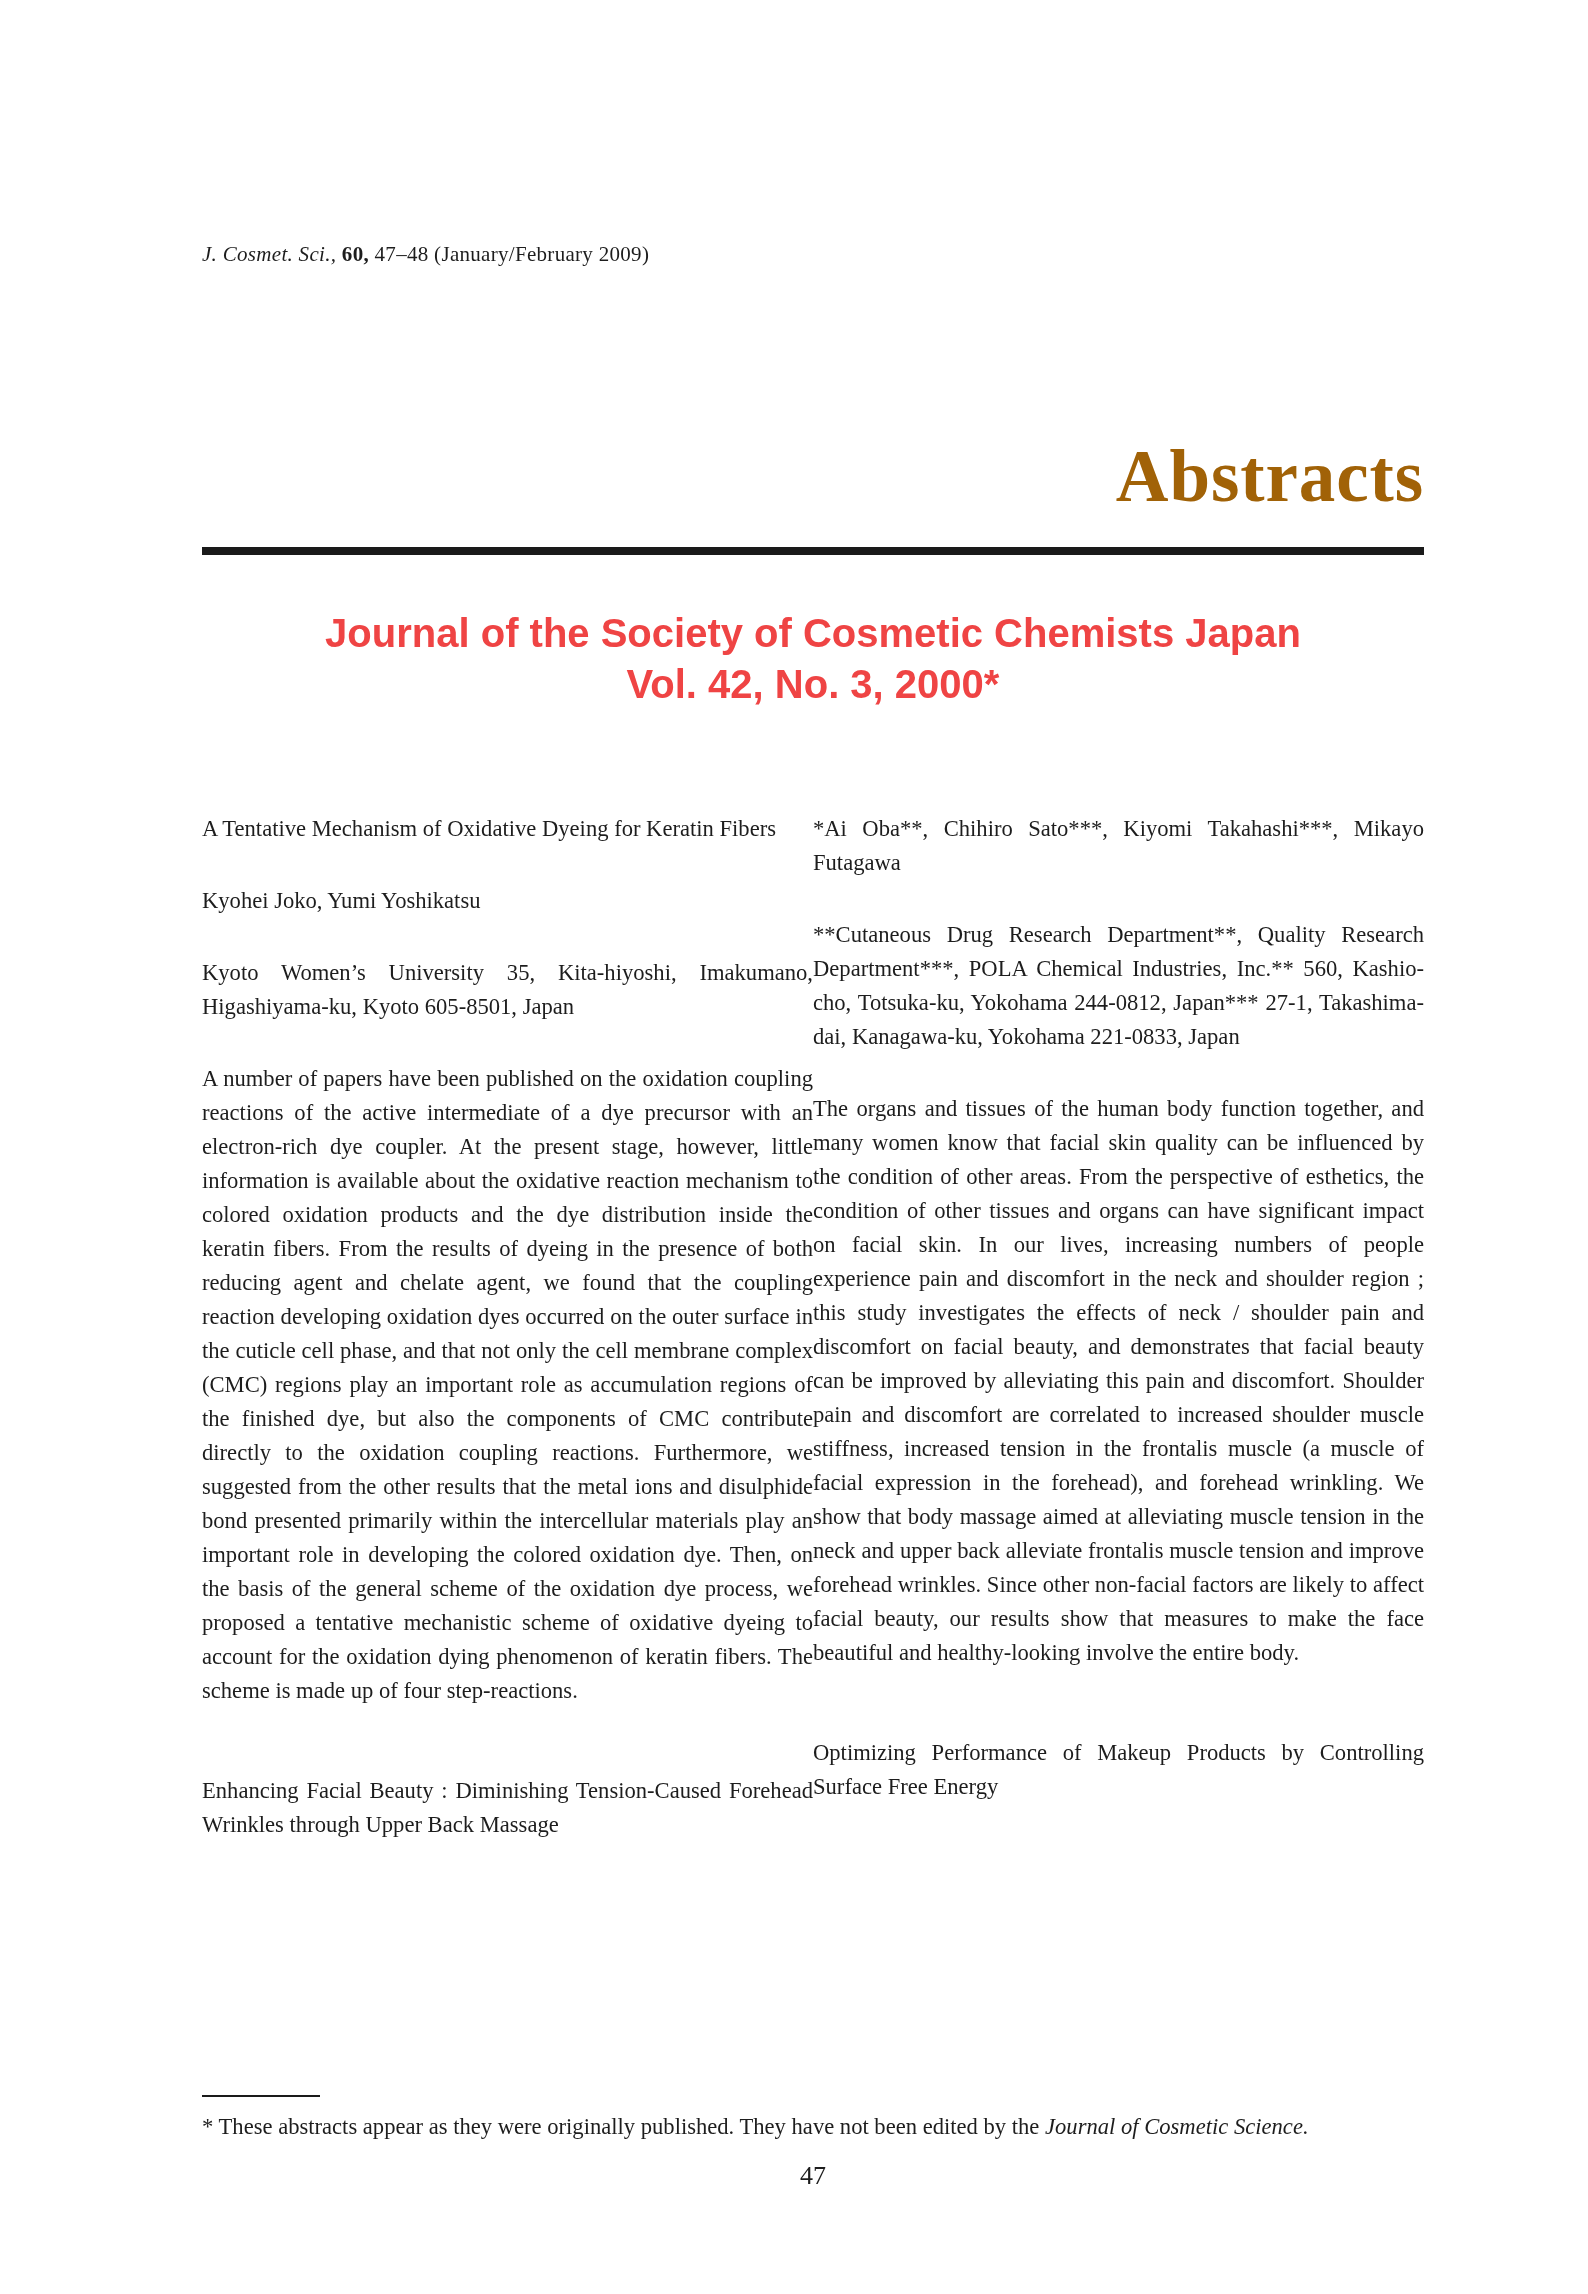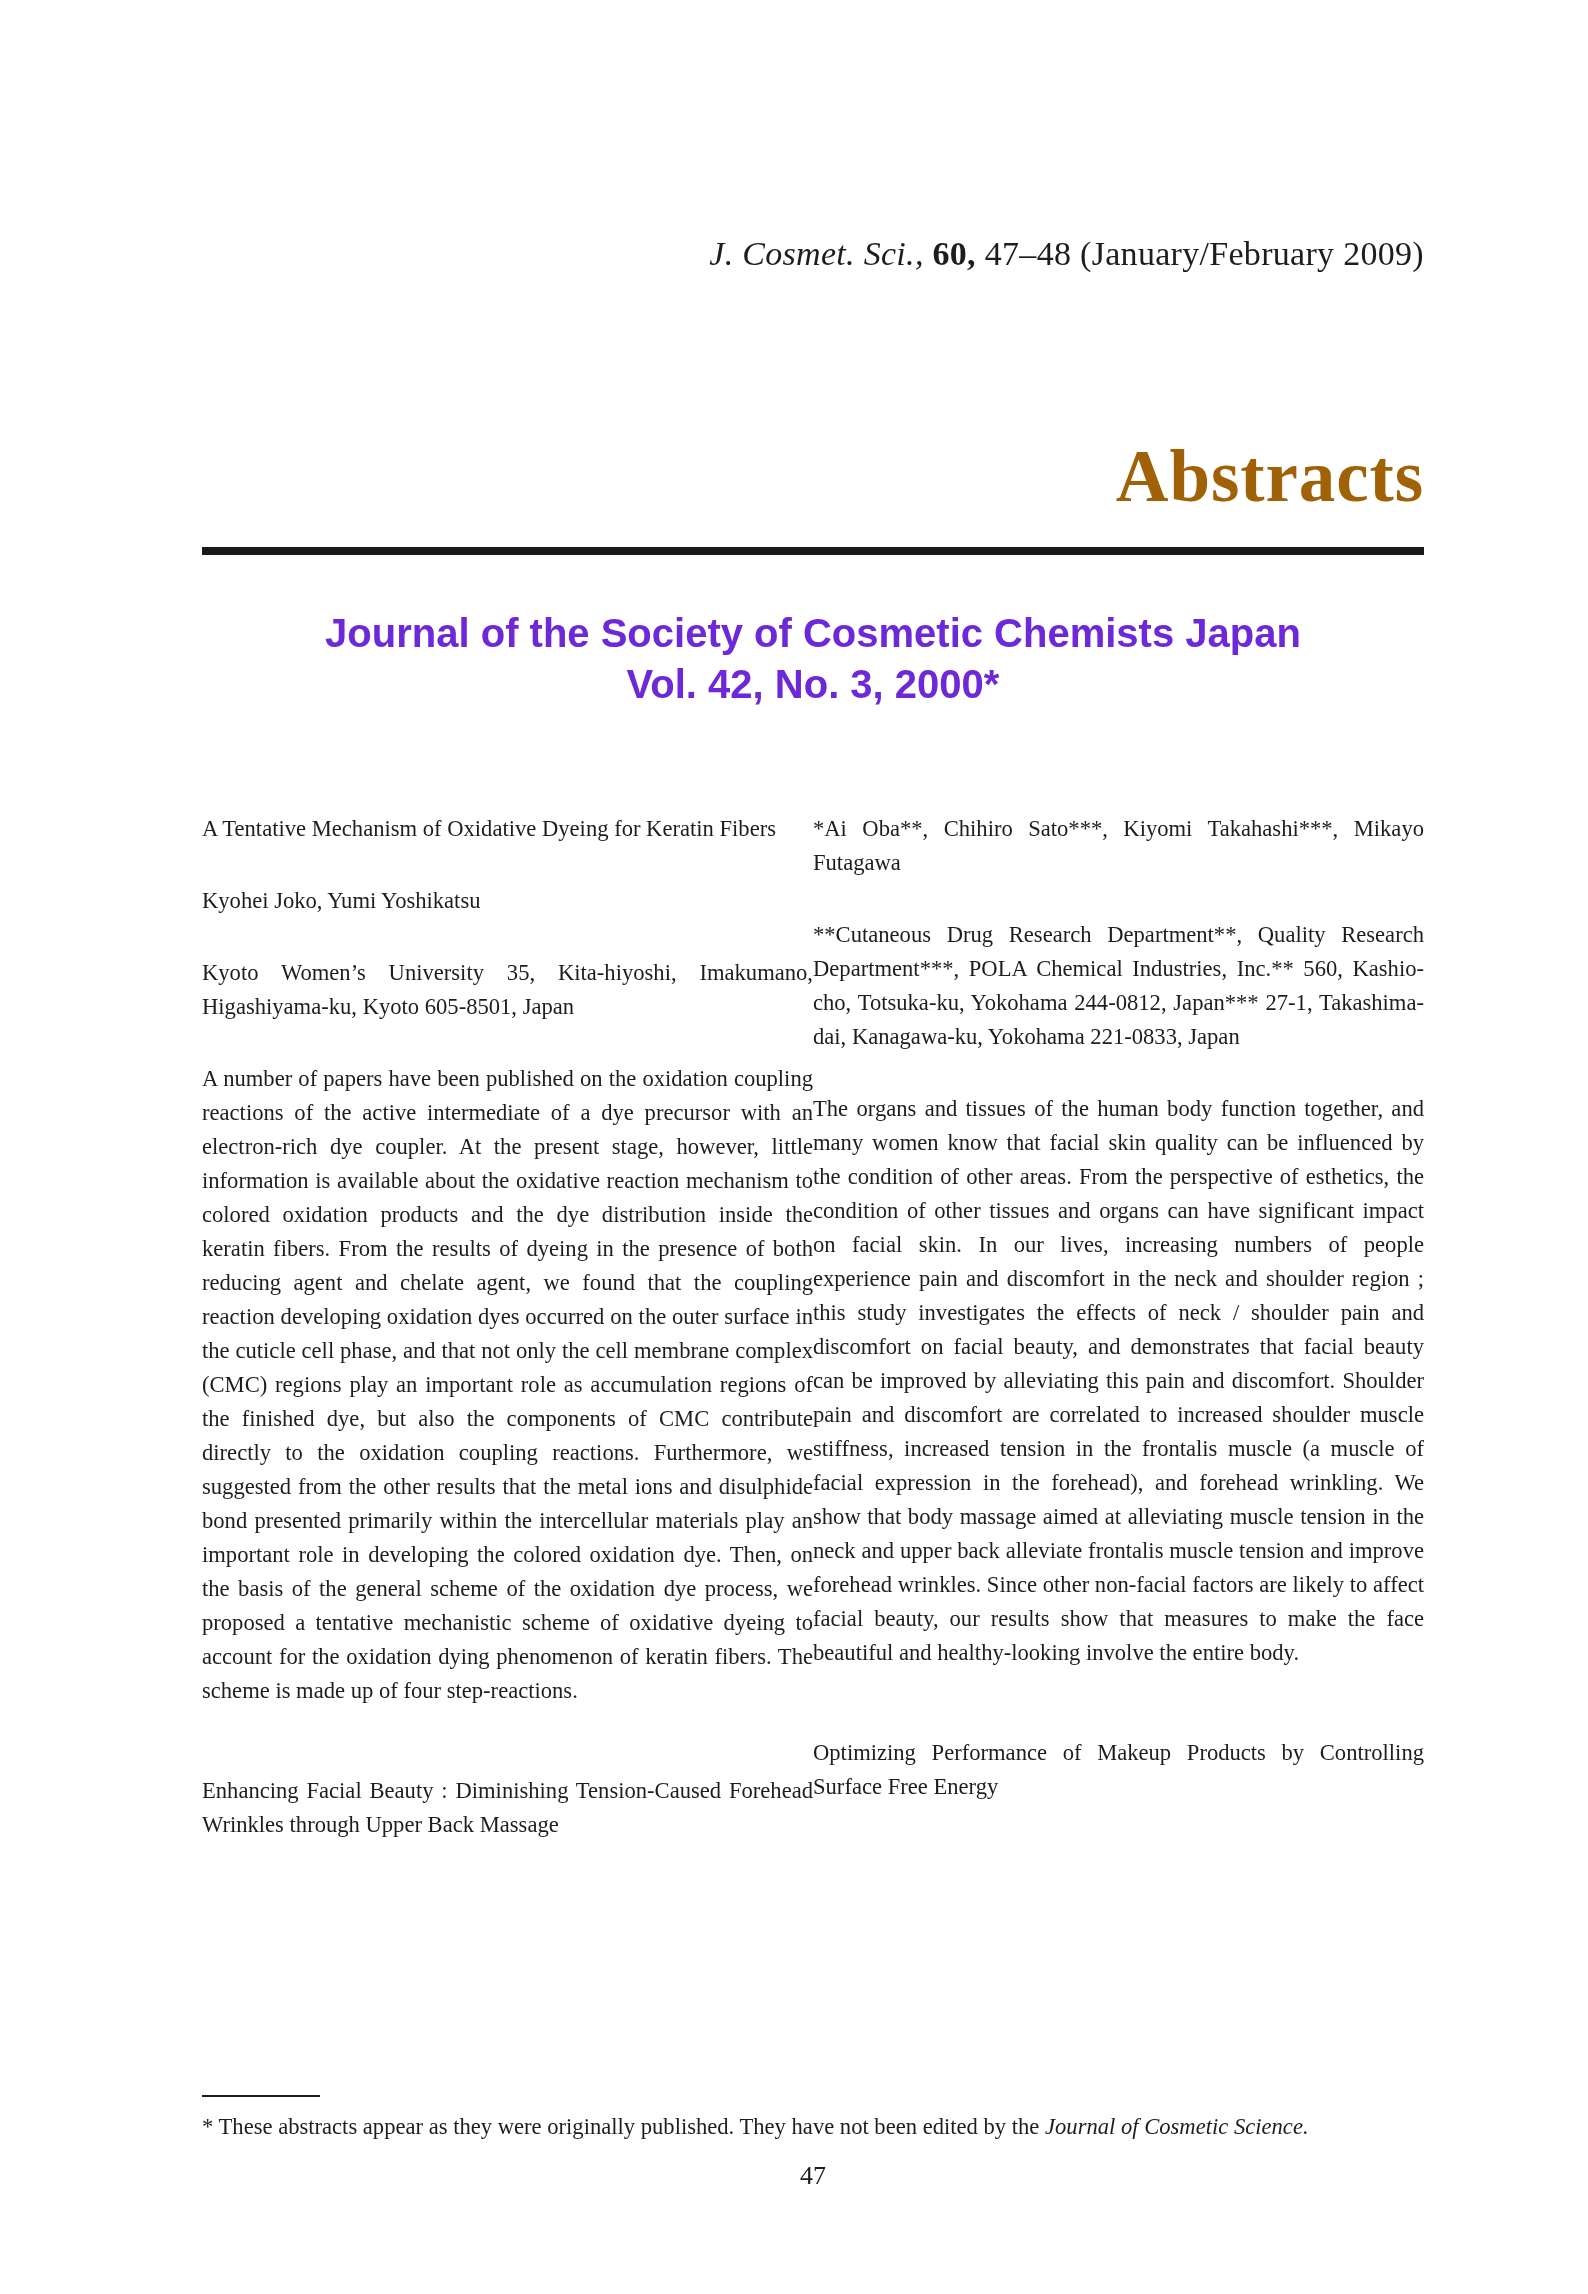--- a/index.html
+++ b/index.html
@@ -13,24 +13,23 @@
   }
   .page {
     width: 1589px;
     height: 2295px;
     padding: 237px 165px 104px 202px;
     display: flex;
     flex-direction: column;
     background: #ffffff;
   }
   .citation {
-    font-size: 34px;
+    font-size: 21px;
     line-height: 34px;
     letter-spacing: 0.3px;
-    text-align: right;
   }
   .citation .it { font-style: italic; }
   .citation .vol { font-weight: bold; }
   .abstracts-title {
     margin-top: 169px;
     text-align: right;
     font-size: 73px;
     line-height: 1;
     font-weight: 700;
     letter-spacing: 0.9px;
@@ -41,21 +40,21 @@
     height: 7.5px;
     background: #1a1a1a;
   }
   .issue-title {
     margin-top: 53px;
     text-align: center;
     font-family: "Liberation Sans", sans-serif;
     font-weight: 700;
     font-size: 40px;
     line-height: 51px;
-    color: #6d28d9;
+    color: #ef4444;
   }
   .issue-title .line { display: block; }
   .columns {
     margin-top: 102px;
     display: flex;
   }
   .col {
     flex: 1;
     min-width: 0;
     font-size: 22.6px;

